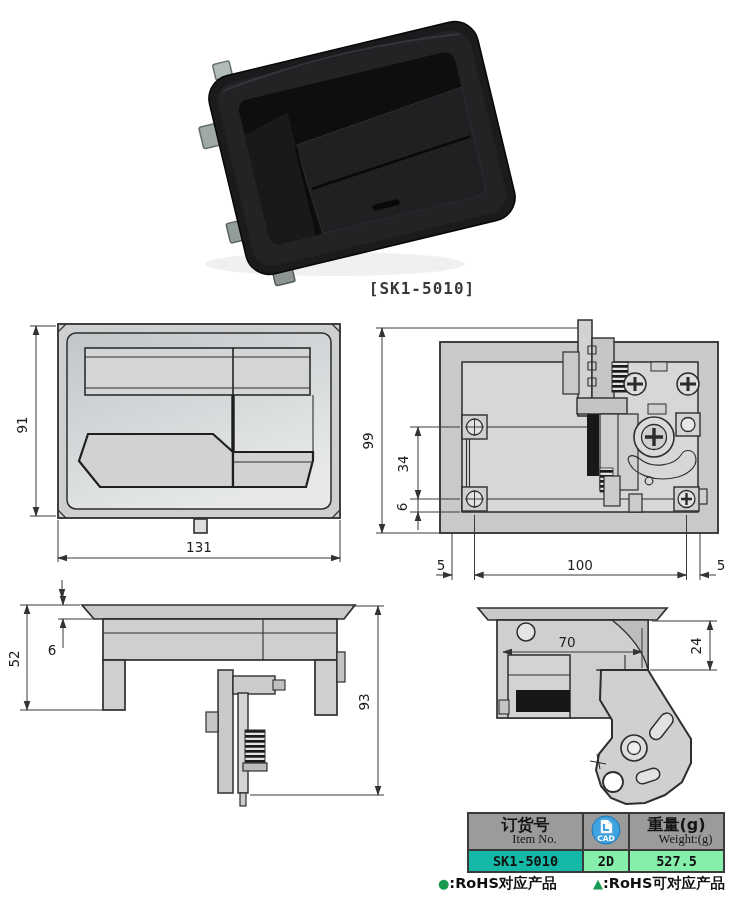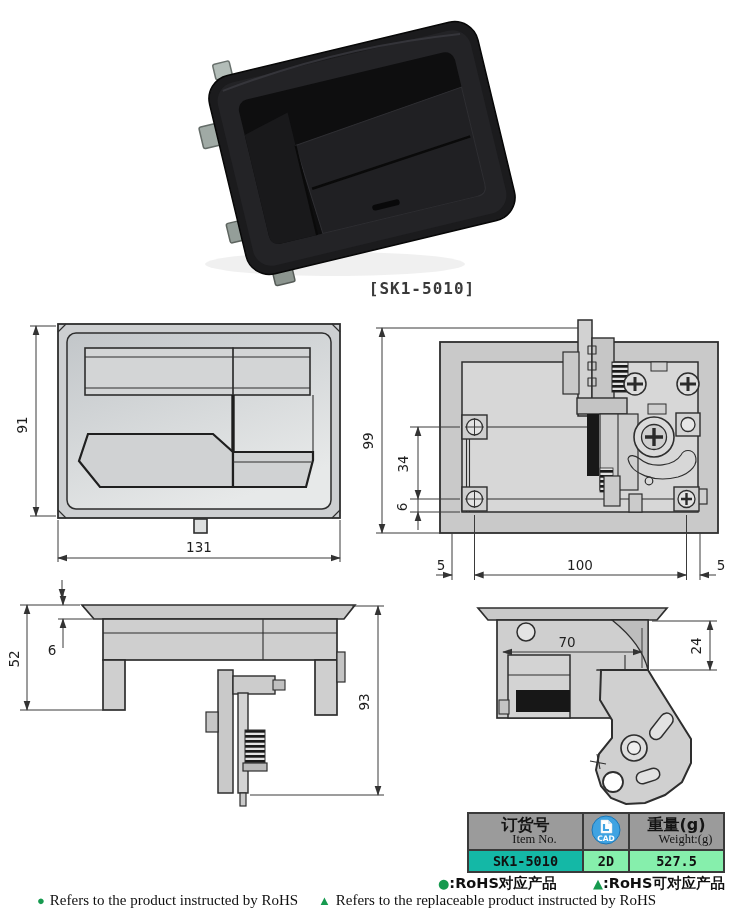--- a/index.html
+++ b/index.html
@@ -286,18 +286,14 @@
       <td class="val">2D</td>
       <td class="val">527.5</td>
     </tr>
   </tbody>
     </table>
 
   <div class="legend-line legend-zh">
     <span class="legend-item"><span class="sym">●</span><span>:RoHS对应产品</span></span>
     <span class="legend-item"><span class="sym">▲</span><span>:RoHS可对应产品</span></span>
   </div>
-  <div class="legend-line legend-en">
-    <span class="legend-item"><span class="sym">●</span><span>Refers to the product instructed by RoHS</span></span>
-    <span class="legend-item"><span class="sym">▲</span><span>Refers to the replaceable product instructed by RoHS</span></span>
-  </div>
 
 </div>
 
 </body></html>

